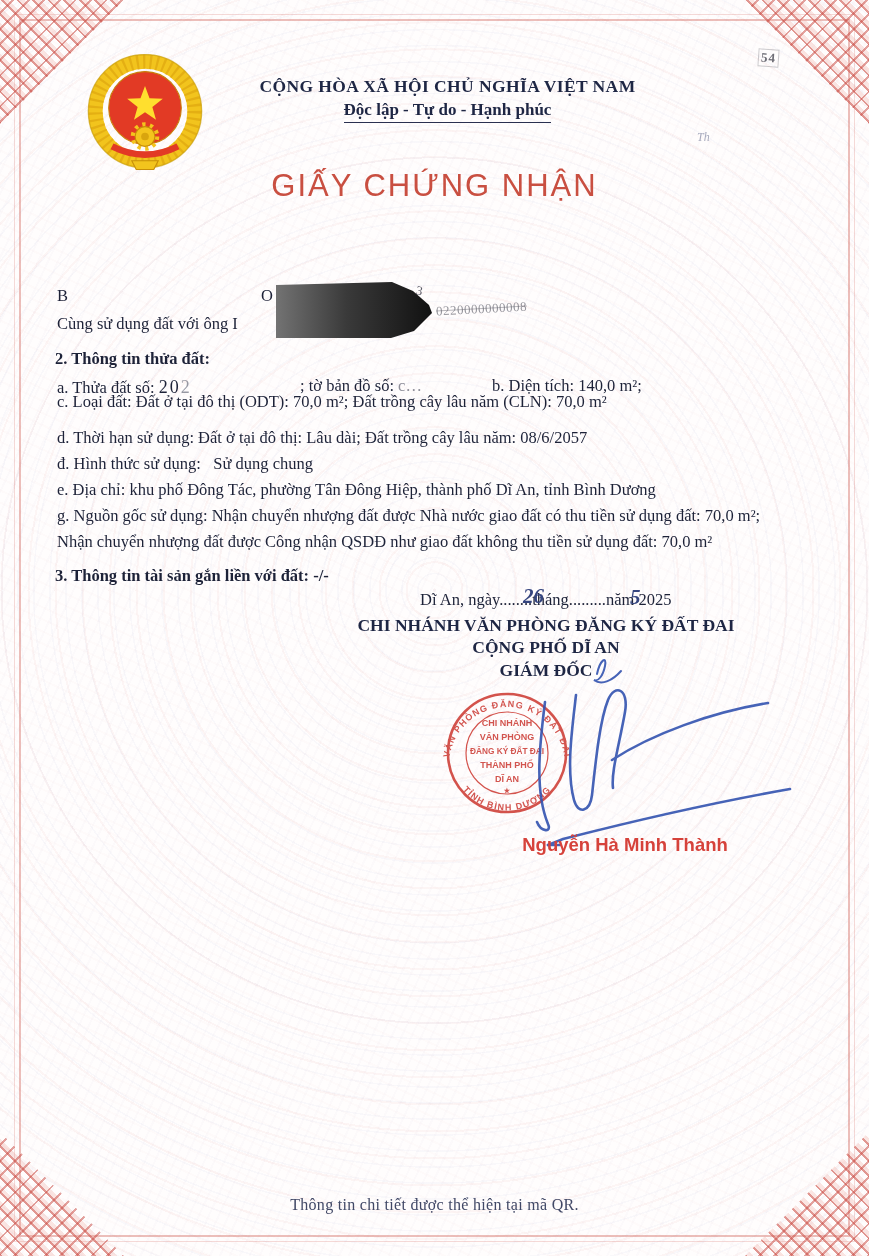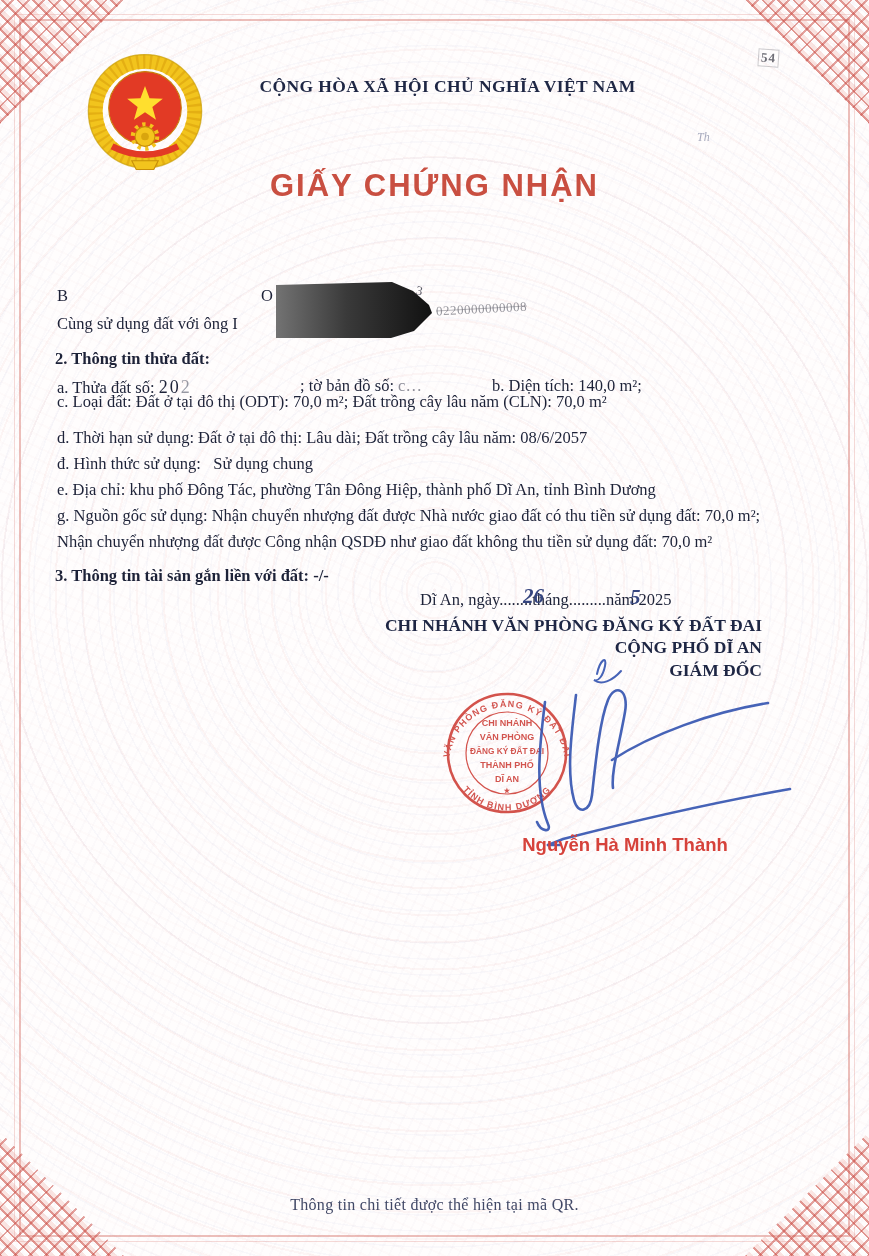--- a/index.html
+++ b/index.html
@@ -28,30 +28,30 @@
   .serif{font-family:"Liberation Serif",serif;color:#1d2238;font-size:16.5px;line-height:1.25;}
   .bold{font-weight:bold;}
   .center{text-align:center;}
 
   #header{left:185px;top:76px;width:525px;color:#1e2644;}
   #header .country{font-size:17.5px;font-weight:bold;letter-spacing:.4px;}
   #header .motto{font-size:17px;font-weight:bold;margin-top:3px;}
   #header .motto span{display:inline-block;padding-bottom:2px;border-bottom:1.6px solid #2a3050;}
 
   #title1{left:0;top:168px;width:100%;font-family:"Liberation Sans",sans-serif;
-    font-size:31px;font-weight:bold;color:#c94f41;letter-spacing:2px;}
+    font-size:31px;font-weight:normal;color:#c94f41;letter-spacing:2px;}
   #title2{left:0;top:209px;width:100%;font-family:"Liberation Sans",sans-serif;
     font-size:21px;font-weight:bold;color:#b5433a;letter-spacing:.3px;}
 
   .faint{color:#8d8d98;}
   #corner-mark{left:758px;top:49px;font-size:13px;font-weight:bold;color:#55555f;
     transform:rotate(4deg);opacity:.85;letter-spacing:1px;border:1px solid rgba(85,85,95,.35);padding:0 2px;}
   #faint-mark{left:697px;top:130px;font-size:12px;font-style:italic;color:#8a8fa8;opacity:.75;}
 
-  #sig-block{left:330px;top:614px;width:432px;color:#1e2644;text-align:right;}
+  #sig-block{left:330px;top:614px;width:432px;color:#1e2644;}
   #sig-block .office{font-size:17.5px;font-weight:bold;line-height:1.28;}
   #date-line{left:420px;top:590px;width:345px;text-align:left;}
   .hand{position:absolute;font-family:"Liberation Serif",serif;font-style:italic;
     color:#35457f;font-size:21px;font-weight:bold;}
   #signer-name{left:480px;top:834px;width:290px;text-align:center;
     font-family:"Liberation Sans",sans-serif;font-size:18.5px;font-weight:bold;color:#d6423b;}
   #footer-note{left:0;top:1196px;width:100%;font-size:16px;color:#414866;letter-spacing:.3px;}
 
   #redact-digits{left:436px;top:301px;font-size:13px;color:#85858d;opacity:.85;
     transform:rotate(-3deg);letter-spacing:.5px;text-decoration:line-through;
@@ -79,20 +79,21 @@
     <polygon points="60,29 64.1,40.3 76.2,40.7 66.7,48.2 70,59.8 60,53 50,59.8 53.3,48.2 43.8,40.7 55.9,40.3" fill="#ffdf2e"></polygon>
     <path d="M 30,84 Q 60,99 90,84" stroke="#e23a25" stroke-width="6" fill="none"></path>
     <circle cx="60" cy="75" r="11" fill="none" stroke="#f4c41d" stroke-width="4" stroke-dasharray="3 4"></circle>
     <circle cx="60" cy="75" r="9" fill="#f4c41d" stroke="#c88f08" stroke-width="1"></circle>
     <circle cx="60" cy="75" r="3.5" fill="#d9a50e"></circle>
     <polygon points="48,97 72,97 68,105 52,105" fill="#f2c41d" stroke="#c88f08" stroke-width="1"></polygon>
   </svg>
 
   <div id="header" class="abs center">
     <div class="country">CỘNG HÒA XÃ HỘI CHỦ NGHĨA VIỆT NAM</div>
+    <div class="motto"><span>Độc lập - Tự do - Hạnh phúc</span></div>
   </div>
 
   <div id="corner-mark" class="abs">54</div>
   <div id="faint-mark" class="abs">Th</div>
 
   <div id="title1" class="abs center">GIẤY CHỨNG NHẬN</div>
 
   <div class="abs serif" style="left:57px;top:286px;">B</div>
   <div class="abs serif" style="left:261px;top:286px;">O</div>
   <div class="abs serif" style="left:57px;top:314px;">Cùng sử dụng đất với ông I</div>

